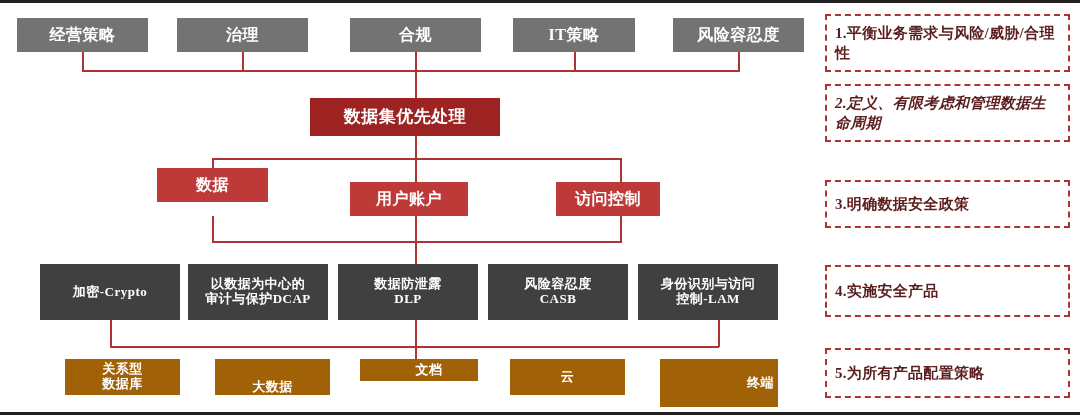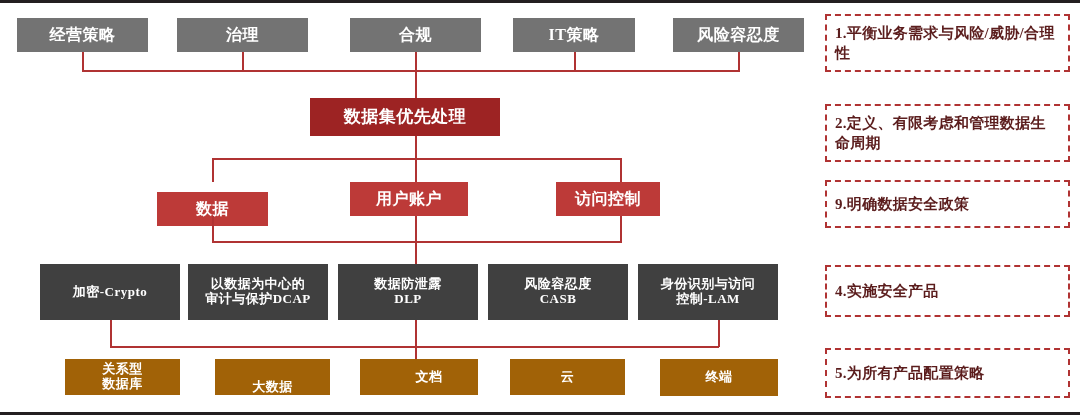--- a/index.html
+++ b/index.html
@@ -125,21 +125,21 @@
 
   <div class="node level2" style="left:310px; top:98px; width:190px; height:38px;">
     <span class="lbl">数据集优先处理</span>
   </div>
 
   <div class="conn v" style="left:415px; top:136px; height:46px;"></div>
   <div class="conn h" style="left:212px; top:158px; width:409px;"></div>
   <div class="conn v" style="left:212px; top:158px; height:24px;"></div>
   <div class="conn v" style="left:620px; top:158px; height:24px;"></div>
 
-  <div class="node level3" style="left:157px; top:192px; width:111px; height:34px;">
+  <div class="node level3" style="left:157px; top:168px; width:111px; height:34px;">
     <span class="lbl">数据</span>
   </div>
   <div class="node level3" style="left:350px; top:182px; width:118px; height:34px;">
     <span class="lbl">用户账户</span>
   </div>
   <div class="node level3" style="left:556px; top:182px; width:104px; height:34px;">
     <span class="lbl">访问控制</span>
   </div>
 
   <div class="conn v" style="left:212px; top:216px; height:26px;"></div>
@@ -188,44 +188,44 @@
     <span class="lbl">
       <span>关系型</span><br>
       <span>数据库</span>
     </span>
   </div>
   <div class="node level5" style="left:215px; top:359px; width:115px; height:36px;align-items:flex-end;">
     <span class="lbl">
       <span>大数据</span>
     </span>
   </div>
-  <div class="node level5" style="left:360px; top:359px; width:118px; height:36px;padding-left:20px;">
+  <div class="node level5" style="left:360px; top:359px; width:118px; height:22px;padding-left:20px;">
     <span class="lbl">
       <span>文档</span>
     </span>
   </div>
   <div class="node level5" style="left:510px; top:359px; width:115px; height:36px;">
     <span class="lbl">
       <span>云</span>
     </span>
   </div>
-  <div class="node level5" style="left:660px; top:359px; width:118px; height:37px;">
+  <div class="node level5" style="left:660px; top:359px; width:118px; height:48px;justify-content:flex-end;">
     <span class="lbl">
       <span>终端</span>
     </span>
   </div>
 
   <div class="annot" style="left:825px; top:14px; width:245px; height:58px;">
     <span class="atext">1.平衡业务需求与风险/威胁/合理性</span>
   </div>
-  <div class="annot" style="left:825px; top:104px; width:245px; height:58px;">
+  <div class="annot" style="left:825px; top:84px; width:245px; height:58px;font-style:italic;">
     <span class="atext">2.定义、有限考虑和管理数据生命周期</span>
   </div>
   <div class="annot" style="left:825px; top:180px; width:245px; height:48px;">
-    <span class="atext">9.明确数据安全政策</span>
+    <span class="atext">3.明确数据安全政策</span>
   </div>
   <div class="annot" style="left:825px; top:265px; width:245px; height:52px;">
     <span class="atext">4.实施安全产品</span>
   </div>
   <div class="annot" style="left:825px; top:348px; width:245px; height:50px;">
     <span class="atext">5.为所有产品配置策略</span>
   </div>
 
 </div>
 

